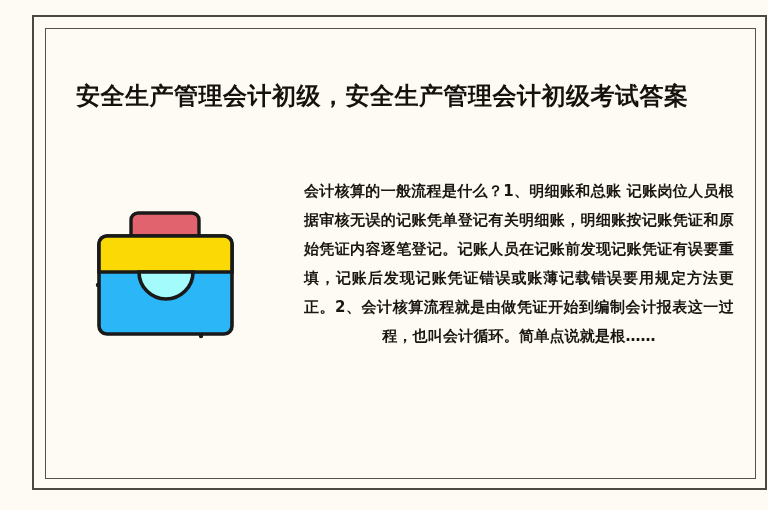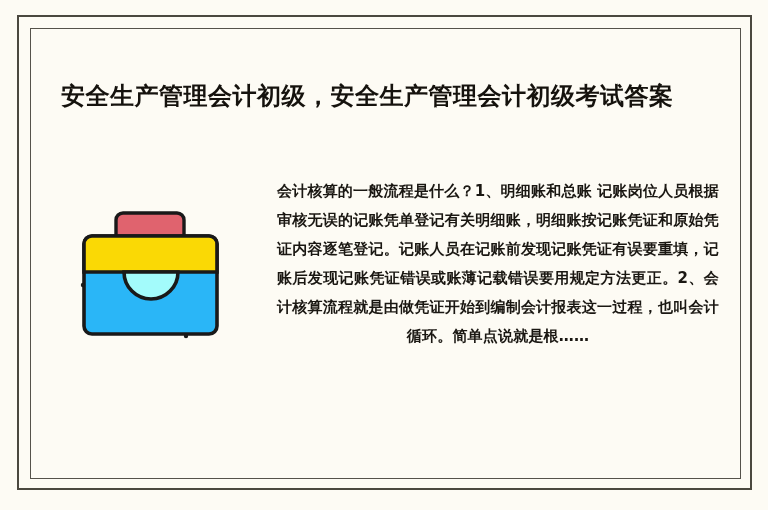--- a/index.html
+++ b/index.html
@@ -10,21 +10,21 @@
     width: 768px;
     height: 510px;
     background: #fdfbf4;
     font-family: "DejaVu Sans", "Liberation Sans", sans-serif;
     overflow: hidden;
   }
 
   
   #poster-card {
     position: absolute;
-    left: 17px;
+    left: 32px;
     top: 15px;
     width: 735px;
     height: 475px;
     box-sizing: border-box;
     border: 2px solid #4b483f;
     background: #fdfbf4;
   }
   #poster-inner-frame {
     position: absolute;
     left: 11px;
@@ -74,20 +74,21 @@
   }
   #briefcase-icon {
     display: block;
   }
 
   
   #article-pane {
     flex: 1 1 auto;
     padding-right: 18px;
     box-sizing: border-box;
+    margin-left: 12px;
   }
   #article-paragraph {
     font-size: 15px;
     line-height: 29px;
     font-weight: bold;
     color: #1a1712;
     text-align: justify;
     text-align-last: center;
     letter-spacing: 0.2px;
     margin: 0;

